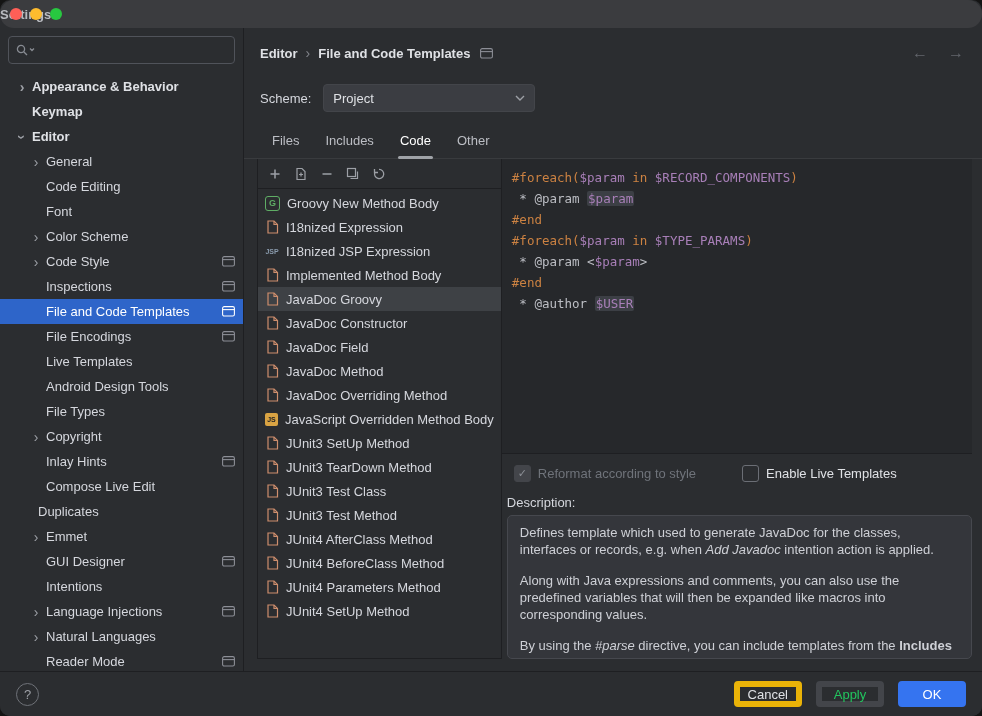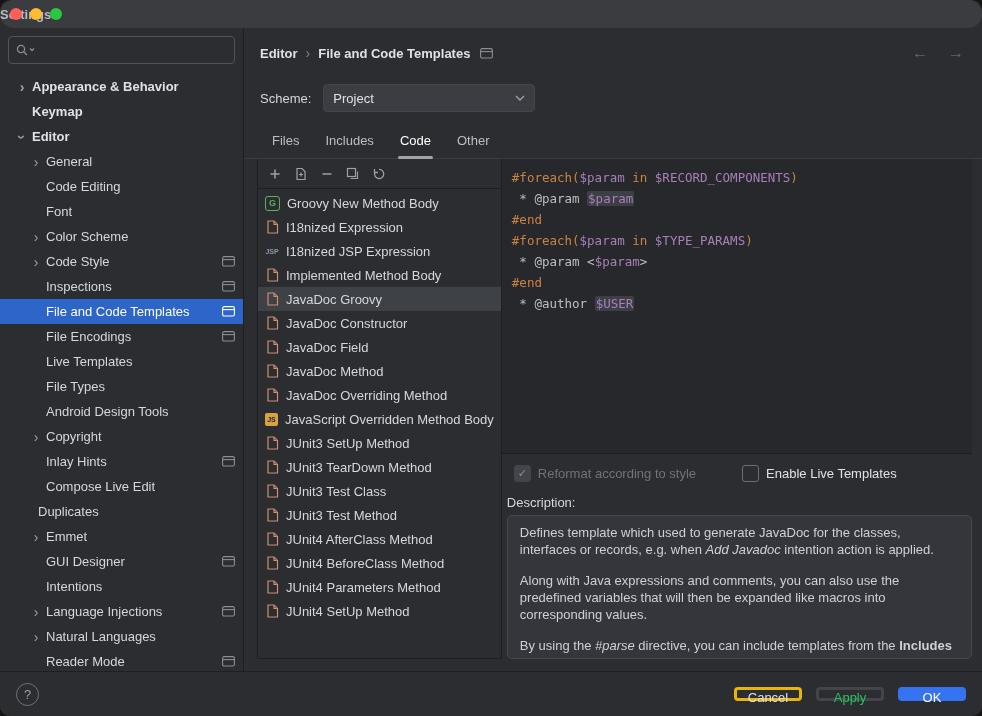--- a/index.html
+++ b/index.html
@@ -64,21 +64,21 @@
   .opt.disabled{color:#6F737A;}
   .cb{width:15px;height:15px;border-radius:3px;border:1px solid #6B6E75;display:flex;align-items:center;justify-content:center;font-size:11px;color:transparent;}
   .opt.disabled .cb{background:#43454A;border-color:#43454A;color:#8C8F96;}
   .desc-label{flex:0 0 22px;display:flex;align-items:flex-end;padding-left:5px;color:#D5D7DD;}
   .desc-panel{flex:1;margin:5px 0 0 5px;border:1px solid #46484E;border-radius:5px;background:#34363B;overflow:hidden;padding:8px 12px;color:#CED0D6;line-height:17px;}
   .desc-panel p{margin:0 0 14px 0;}
   
   .footer{flex:0 0 44px;border-top:1px solid #1E1F22;display:flex;align-items:center;padding:0 16px;background:#2B2D30;}
   .help{width:21px;height:21px;border-radius:50%;border:1px solid #6F7278;color:#9DA0A6;display:flex;align-items:center;justify-content:center;font-size:13px;}
   .footer-buttons{margin-left:auto;display:flex;gap:14px;}
-  .btn{height:14px;min-width:68px;padding:0 8px;border-radius:4px;border:3px solid #eab308;background:transparent;color:#DFE1E5;font-family:inherit;font-size:13px;}
+  .btn{height:26px;min-width:68px;padding:0 8px;border-radius:4px;border:6px solid #eab308;background:transparent;color:#DFE1E5;font-family:inherit;font-size:13px;}
   .btn.disabled{border-color:#43454A;color:#22c55e;}
   .btn.primary{background:var(--accent);border-color:var(--accent);color:#fff;}
 </style>
 </head>
 <body>
 
 <div class="window">
 
   <div class="titlebar">
     <div class="traffic">
@@ -169,25 +169,25 @@
                 <path d="M0.6 3.6 H12.4"></path>
               </svg>
             </span>
           </div>
           <div class="tree-row" style="padding-left: 28px;">
             <span class="chev"></span>
             <span class="lbl">Live Templates</span>
           </div>
           <div class="tree-row" style="padding-left: 28px;">
             <span class="chev"></span>
+            <span class="lbl">Android Design Tools</span>
+          </div>
+          <div class="tree-row" style="padding-left: 28px;">
+            <span class="chev"></span>
             <span class="lbl">File Types</span>
-          </div>
-          <div class="tree-row" style="padding-left: 28px;">
-            <span class="chev"></span>
-            <span class="lbl">Android Design Tools</span>
           </div>
           <div class="tree-row" style="padding-left: 28px;">
             <span class="chev">›</span>
             <span class="lbl">Copyright</span>
           </div>
           <div class="tree-row" style="padding-left: 28px;">
             <span class="chev"></span>
             <span class="lbl">Inlay Hints</span>
             <span class="badge">
               <svg width="13" height="11" viewBox="0 0 13 11" fill="none" stroke="currentColor" stroke-width="1.1">

